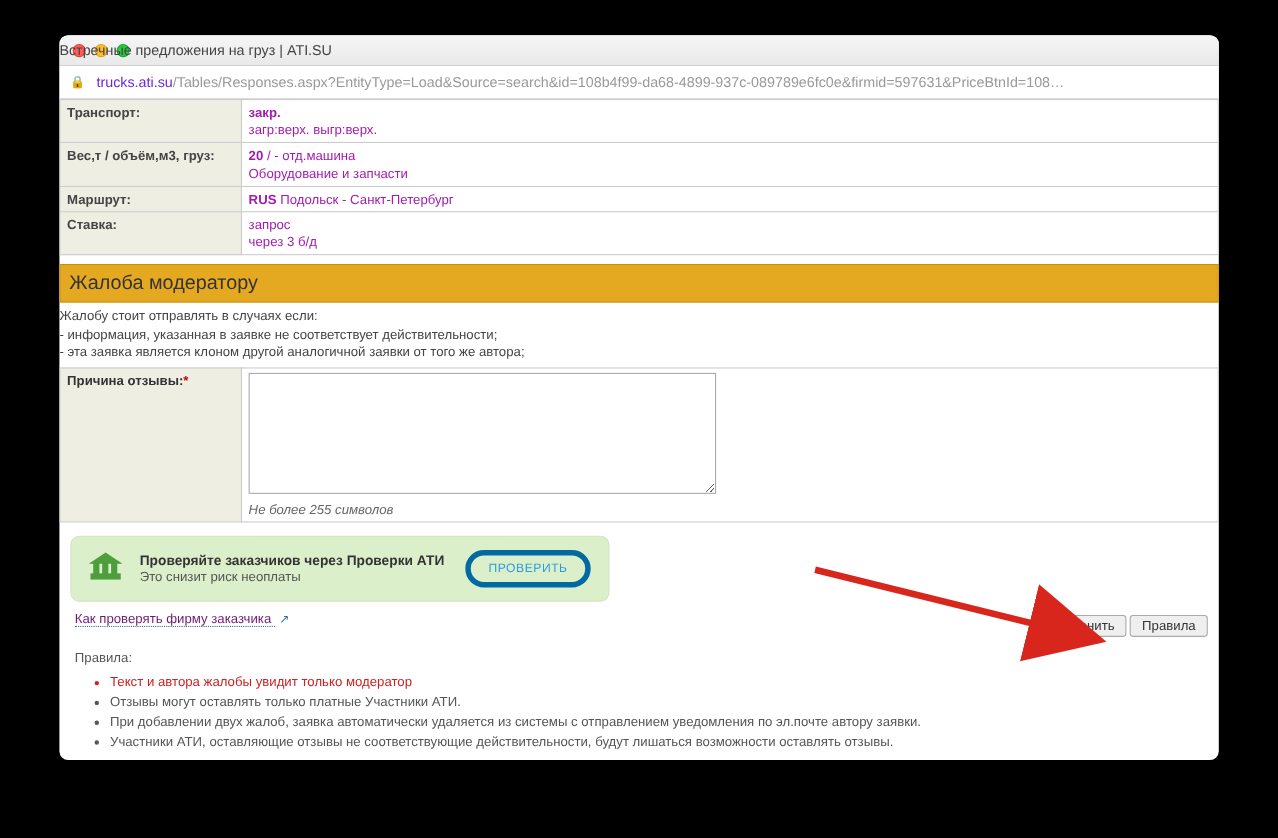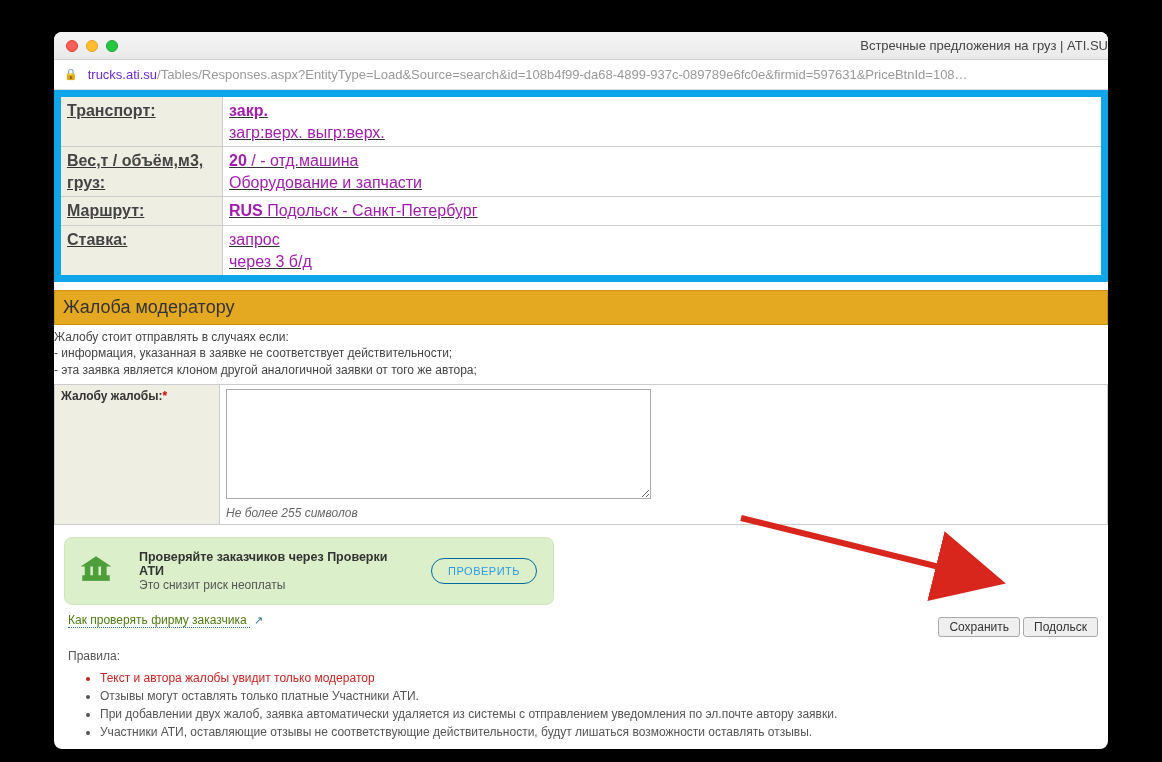--- a/index.html
+++ b/index.html
@@ -32,21 +32,21 @@
     align-items: center;
     position: relative;
   }
   .traffic { display: flex; gap: 8px; padding-left: 12px; }
   .dot { width: 12px; height: 12px; border-radius: 50%; }
   .dot.red { background: #ff5f57; border:1px solid #e14038;}
   .dot.yellow { background: #ffbd2e; border:1px solid #dfa123;}
   .dot.green { background: #28c940; border:1px solid #1ba232;}
   .wintitle {
     position: absolute; left: 0; right: 0;
-    text-align: right; font-size: 13px; color: #444;
+    text-align: left; font-size: 13px; color: #444;
     pointer-events: none;
   }
   .addrbar {
     height: 30px;
     background: #fff;
     border-bottom: 1px solid #ddd;
     display: flex;
     align-items: center;
     padding: 0 10px;
     font-size: 13px;
@@ -54,23 +54,22 @@
     white-space: nowrap;
     overflow: hidden;
   }
   .lock-icon { font-size: 11px; color: #777; margin-right: 10px; }
   .addr-host { color: #6d28d9; }
   .content { padding: 0; }
 
   table.data {
     width: 100%;
     border-collapse: collapse;
-    border: 7px solid #0ea5e9;
-    font-size: 16px;
-    text-decoration: underline;
+    border: 1px solid #0ea5e9;
+    font-size: 12px;
   }
   table.data td {
     border: 1px solid #ccc;
     padding: 3px 6px;
     vertical-align: top;
     line-height: 1.35;
   }
   table.data td.lbl {
     width: 165px;
     background: #eeeee3;
@@ -124,44 +123,44 @@
   .hint { font-style: italic; color: #666; font-size: 12px; margin-top: 4px; }
 
   .promo {
     margin: 12px 10px 8px 10px;
     background: #dbf0ca;
     border: 1px solid #cfe6bb;
     border-radius: 8px;
     padding: 12px 16px;
     display: flex;
     align-items: center;
-    gap: 28px;
+    gap: 16px;
     width: 490px;
   }
   .bank-icon { color: #4f9e3c; }
   .promo-text { flex: 1; }
   .promo-title { font-weight: bold; font-size: 12.5px; color: #333; }
   .promo-sub { font-size: 12px; color: #555; }
   .promo-btn {
-    border: 1px solid #0369a1;
+    border: 5px solid #0369a1;
     color: #2d9be0;
     background: transparent;
     border-radius: 18px;
     padding: 6px 16px;
     font-size: 11px;
     letter-spacing: .5px;
     cursor: pointer;
   }
 
   .howcheck {
     margin: 6px 0 0 14px;
     font-size: 12px;
   }
   .howcheck a {
-    color: #4d7c0f;
+    color: #701a75;
     text-decoration: none;
     border-bottom: 1px dotted #2d6ea8;
   }
   .ext-icon { color: #2d6ea8; font-size: 11px; margin-left: 4px; }
 
   .action-row {
     display: flex;
     justify-content: flex-end;
     padding: 0 10px;
     margin-top: -10px;
@@ -258,21 +257,21 @@
     <div class="complaint-note">
       <span>Жалобу стоит отправлять в случаях если:</span><br>
       <span>- информация, указанная в заявке не соответствует действительности;</span><br>
       <span>- эта заявка является клоном другой аналогичной заявки от того же автора;</span><br>
     </div>
 
     <table class="reason">
       <tbody>
           <tr>
         <td class="lbl">
-          <span>Жалобу жалобы:</span><span class="req">*</span>
+          <span>Причина отзывы:</span><span class="req">*</span>
         </td>
         <td>
           <textarea class="reason-ta" style=""></textarea>
           <div class="hint">Не более 255 символов</div>
         </td>
       </tr>
     </tbody>
       </table>
 
     <div class="promo">
@@ -292,21 +291,21 @@
       <button class="promo-btn">ПРОВЕРИТЬ</button>
     </div>
 
     <div class="howcheck">
       <a href="#">Как проверять фирму заказчика </a>
       <span class="ext-icon">↗</span>
     </div>
 
     <div class="action-row">
       <button class="btn">Сохранить</button>
-      <button class="btn">Подольск</button>
+      <button class="btn">Правила</button>
     </div>
 
     <div class="rules">
       <div class="rules-title">Правила:</div>
       <ul>
         <li class="red">Текст и автора жалобы увидит только модератор</li>
         <li>Отзывы могут оставлять только платные Участники АТИ.</li>
         <li>При добавлении двух жалоб, заявка автоматически удаляется из системы с отправлением уведомления по эл.почте автору заявки.</li>
         <li>Участники АТИ, оставляющие отзывы не соответствующие действительности, будут лишаться возможности оставлять отзывы.</li>
       </ul>

